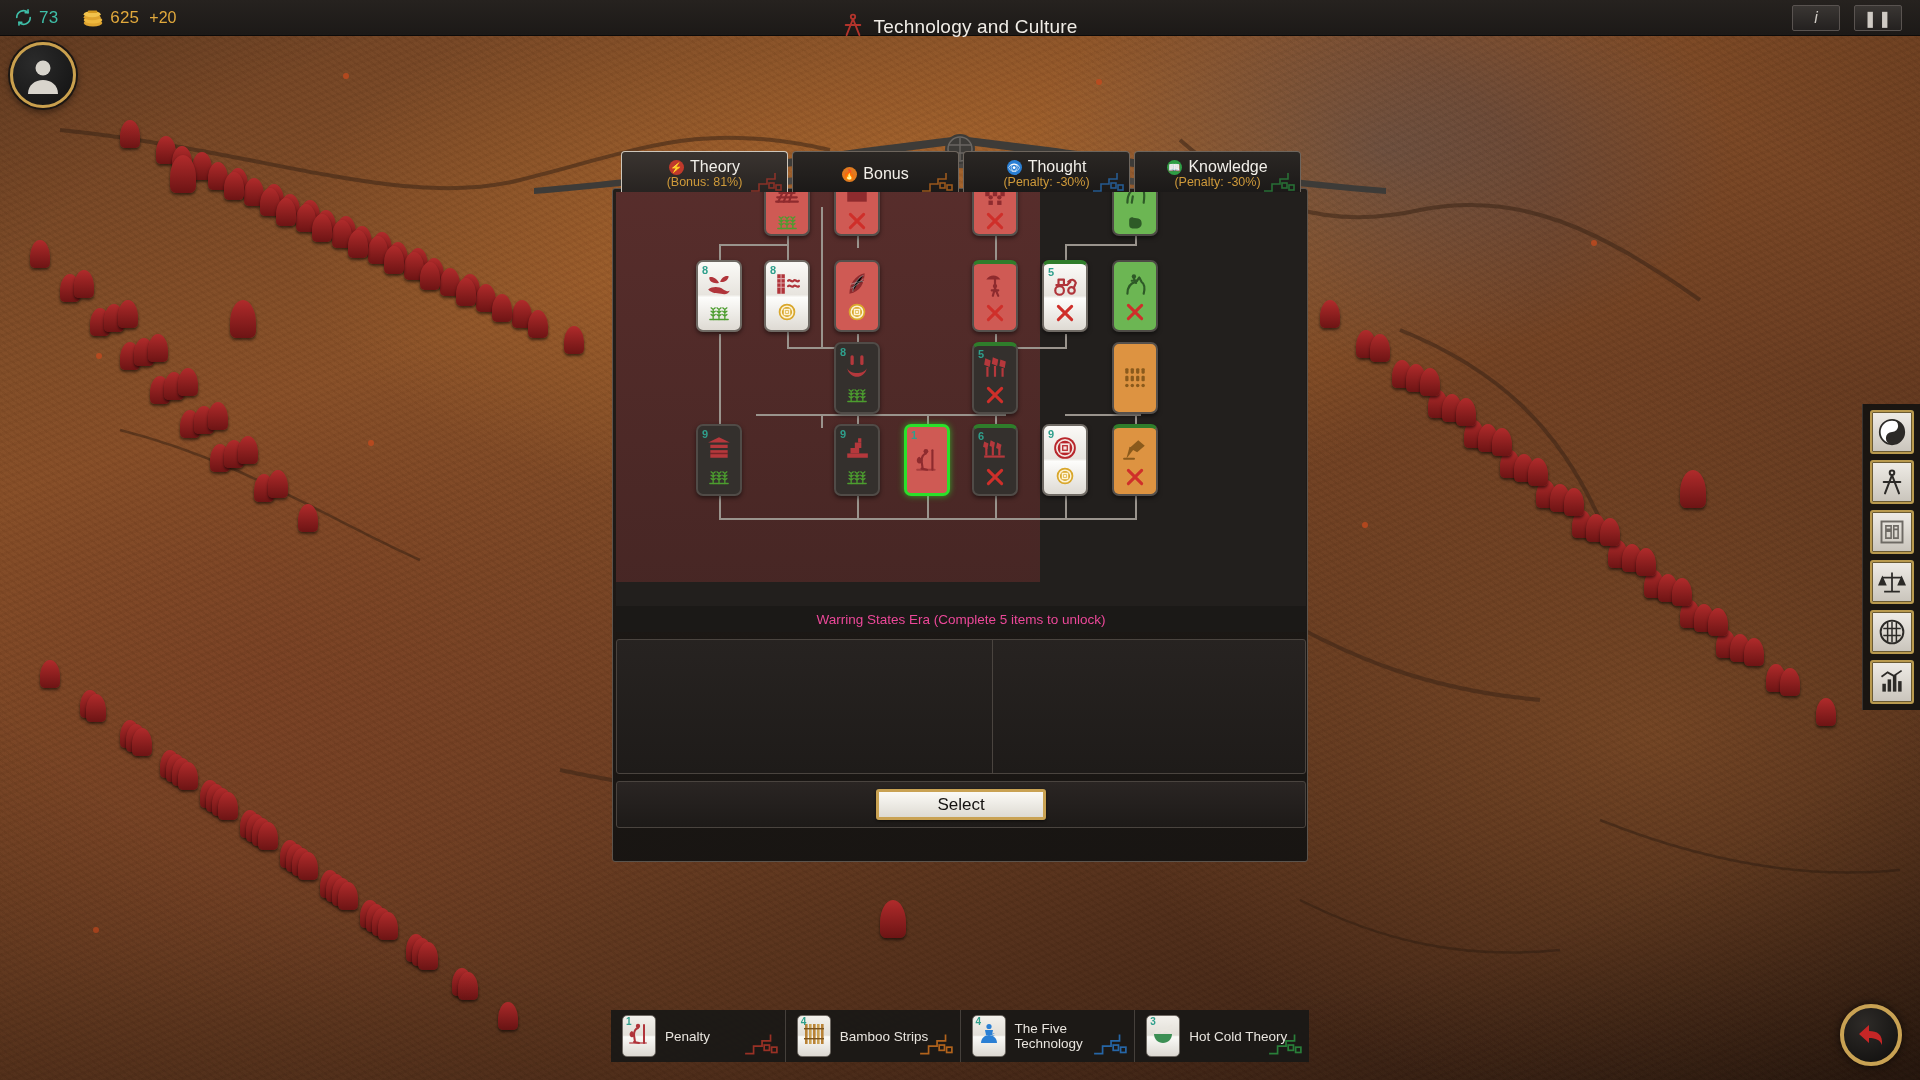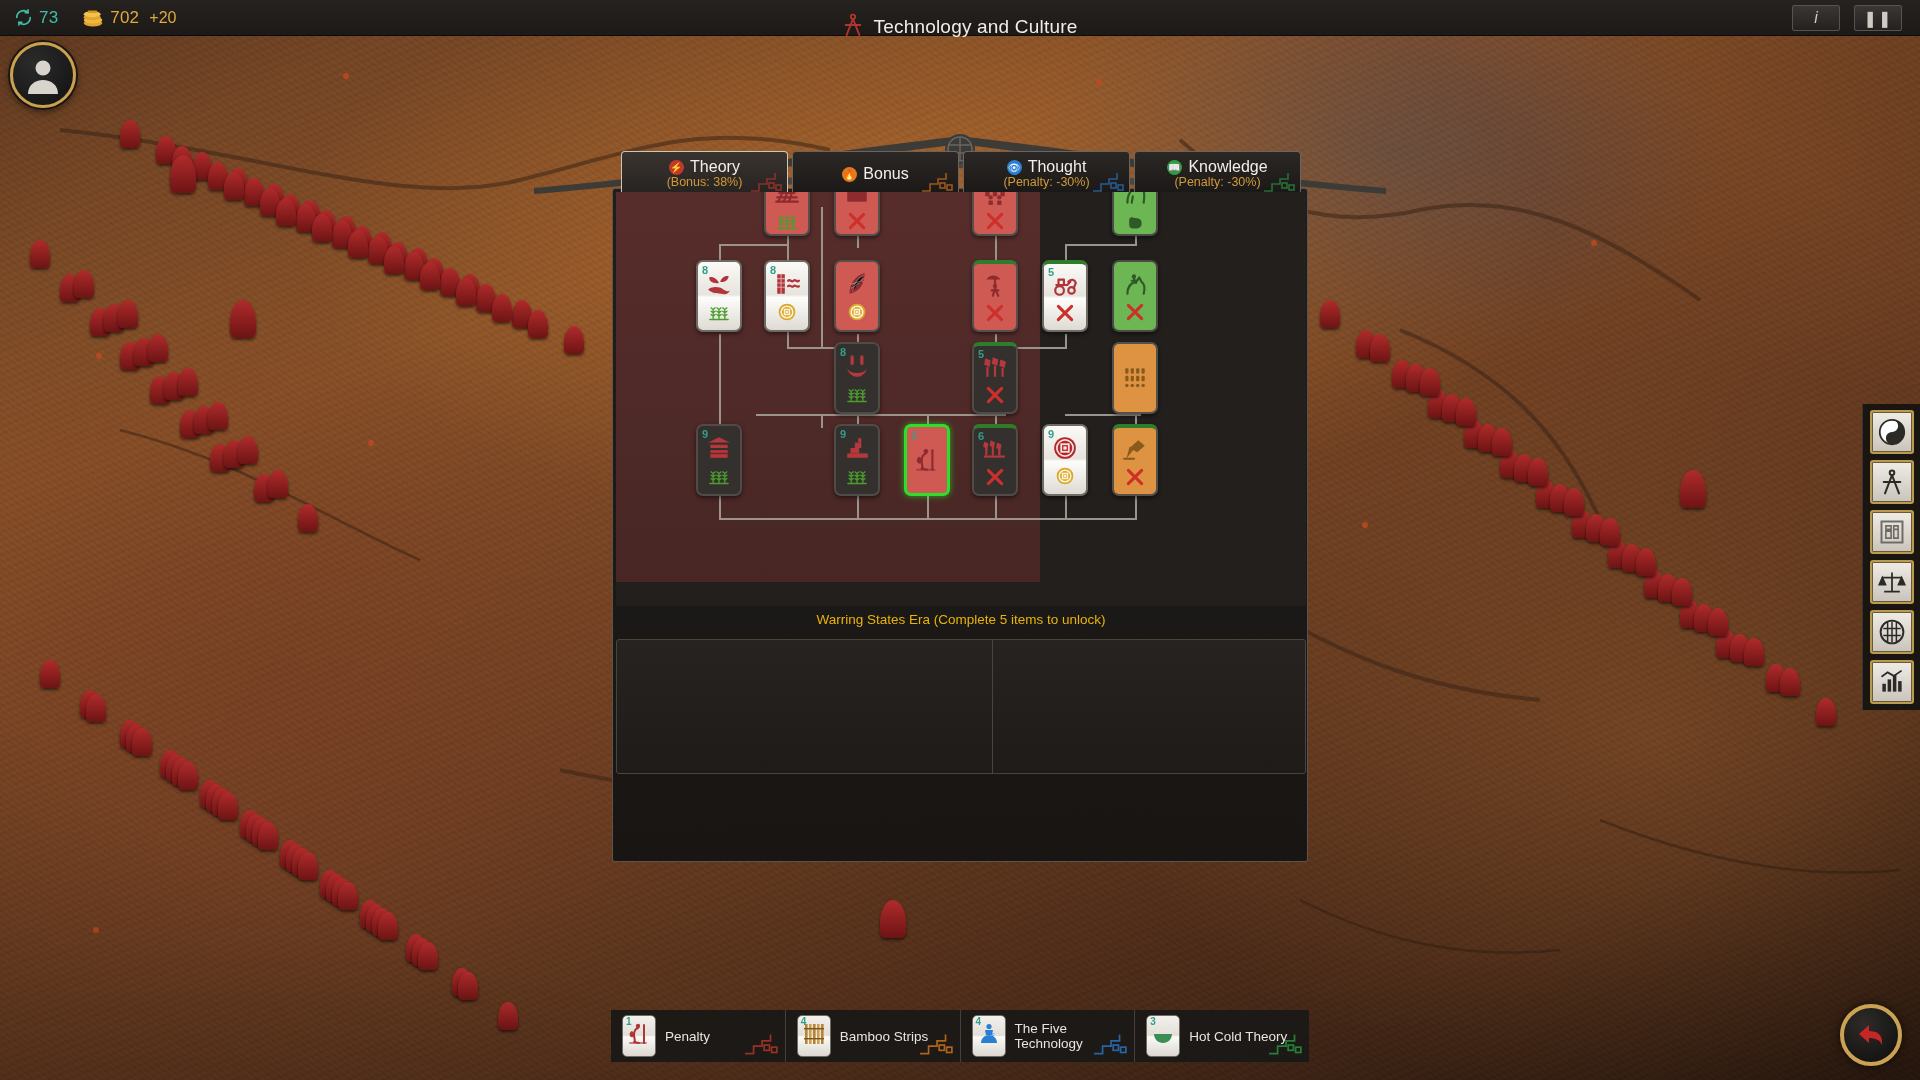--- a/index.html
+++ b/index.html
@@ -186,21 +186,21 @@
   .node.orange{ background:#dd9341; border-color:#55504c;}
   .node.topcap{ border-top:4px solid #2f7d2b; }
   .node.selected{ border:3px solid #2ae02a; box-shadow:0 0 6px rgba(40,220,40,.7); }
   .node.halfcut{ height:46px; border-top-left-radius:0; border-top-right-radius:0; border-top:none;}
   .edge{ position:absolute; background:#9a948d; }
   #era-bar{
     position:absolute; left:3px; top:417px; width:690px; height:26px;
     background:#1b1917;
     display:flex; align-items:center; justify-content:center;
   }
-  #era-bar span{ color:#eab308; font-size:13.5px; }
+  #era-bar span{ color:#ec4899; font-size:13.5px; }
 
   
   #detail{
     position:absolute; left:3px; top:450px; width:690px; height:135px;
     border:1px solid #4a443f;
     border-radius:3px;
     background:linear-gradient(180deg,#272321,#1e1b19);
     display:flex;
   }
   #detail-left{ flex:0 0 376px; border-right:1px solid #4a443f; }
@@ -439,21 +439,21 @@
   <div class="res-group" style="margin-left:24px">
     <span class="icon-coin">
       <svg width="22" height="20" viewBox="0 0 26 22">
         <ellipse cx="13" cy="17" rx="11" ry="4" fill="#e0a52f"></ellipse>
         <ellipse cx="13" cy="13.5" rx="11" ry="4" fill="#efb93f"></ellipse>
         <ellipse cx="12" cy="10" rx="10" ry="3.6" fill="#e0a52f"></ellipse>
         <ellipse cx="12" cy="6.5" rx="10" ry="3.6" fill="#f2c34c"></ellipse>
         <rect x="7" y="2" width="11" height="3" rx="1" fill="#d4991f"></rect>
       </svg>
     </span>
-    <span class="res-val gold">702</span>
+    <span class="res-val gold">625</span>
     <span class="res-plus">+20</span>
   </div>
 
   <div id="topbar-title">
     <span>
       <svg width="22" height="24" viewBox="0 0 24 26" fill="none" stroke="#b3342c" stroke-width="2" stroke-linecap="round">
         <circle cx="12" cy="4" r="2.4"></circle>
         <path d="M12 6.4 L5 24"></path>
           <path d="M12 6.4 L19 24"></path>
         <path d="M4 13 L20 13"></path>
@@ -553,21 +553,21 @@
   </svg>
 
   <div id="dialog-body">
 
     <div id="tabs">
       <div class="tab active">
         <div class="tab-row">
           <span class="dot-badge" style="background:#c0392b;">⚡</span>
           <span class="tab-label">Theory</span>
         </div>
-        <div class="tab-sub">(Bonus: 38%)</div>
+        <div class="tab-sub">(Bonus: 81%)</div>
         <svg class="tab-deco" width="34" height="22" viewBox="0 0 34 22">
           <g fill="none" stroke="#c0392b" stroke-width="1.6" opacity=".85">
             <path d="M2 20h8v-7h8v-5h8V2"></path>
               <rect x="20" y="12" width="5" height="5"></rect>
               <rect x="27" y="14" width="5" height="5"></rect>
           </g>
         </svg>
       </div>
 
       <div class="tab">
@@ -930,20 +930,25 @@
 
     <div id="era-bar">
       <span>Warring States Era (Complete 5 items to unlock)</span>
     </div>
 
     <div id="detail">
       <div id="detail-left"></div>
       <div id="detail-right"></div>
     </div>
 
+    <div id="select-bar">
+      <div id="select-btn">
+        <span>Select</span>
+      </div>
+    </div>
   </div>
 </div>
 
 <div id="bottom-bar">
     <div class="bt-item">
       <div class="bt-card">
         <span class="c">1</span>
         <span><svg width="24" height="24" viewBox="0 0 24 24">
             <circle cx="11" cy="4" r="2.2" fill="#b0343a"></circle>
             <path d="M11 6 c-3 1-4 4-4 7 l1 7" stroke="#b0343a" fill="none" stroke-width="2" stroke-linecap="round" stroke-linejoin="round"></path>

